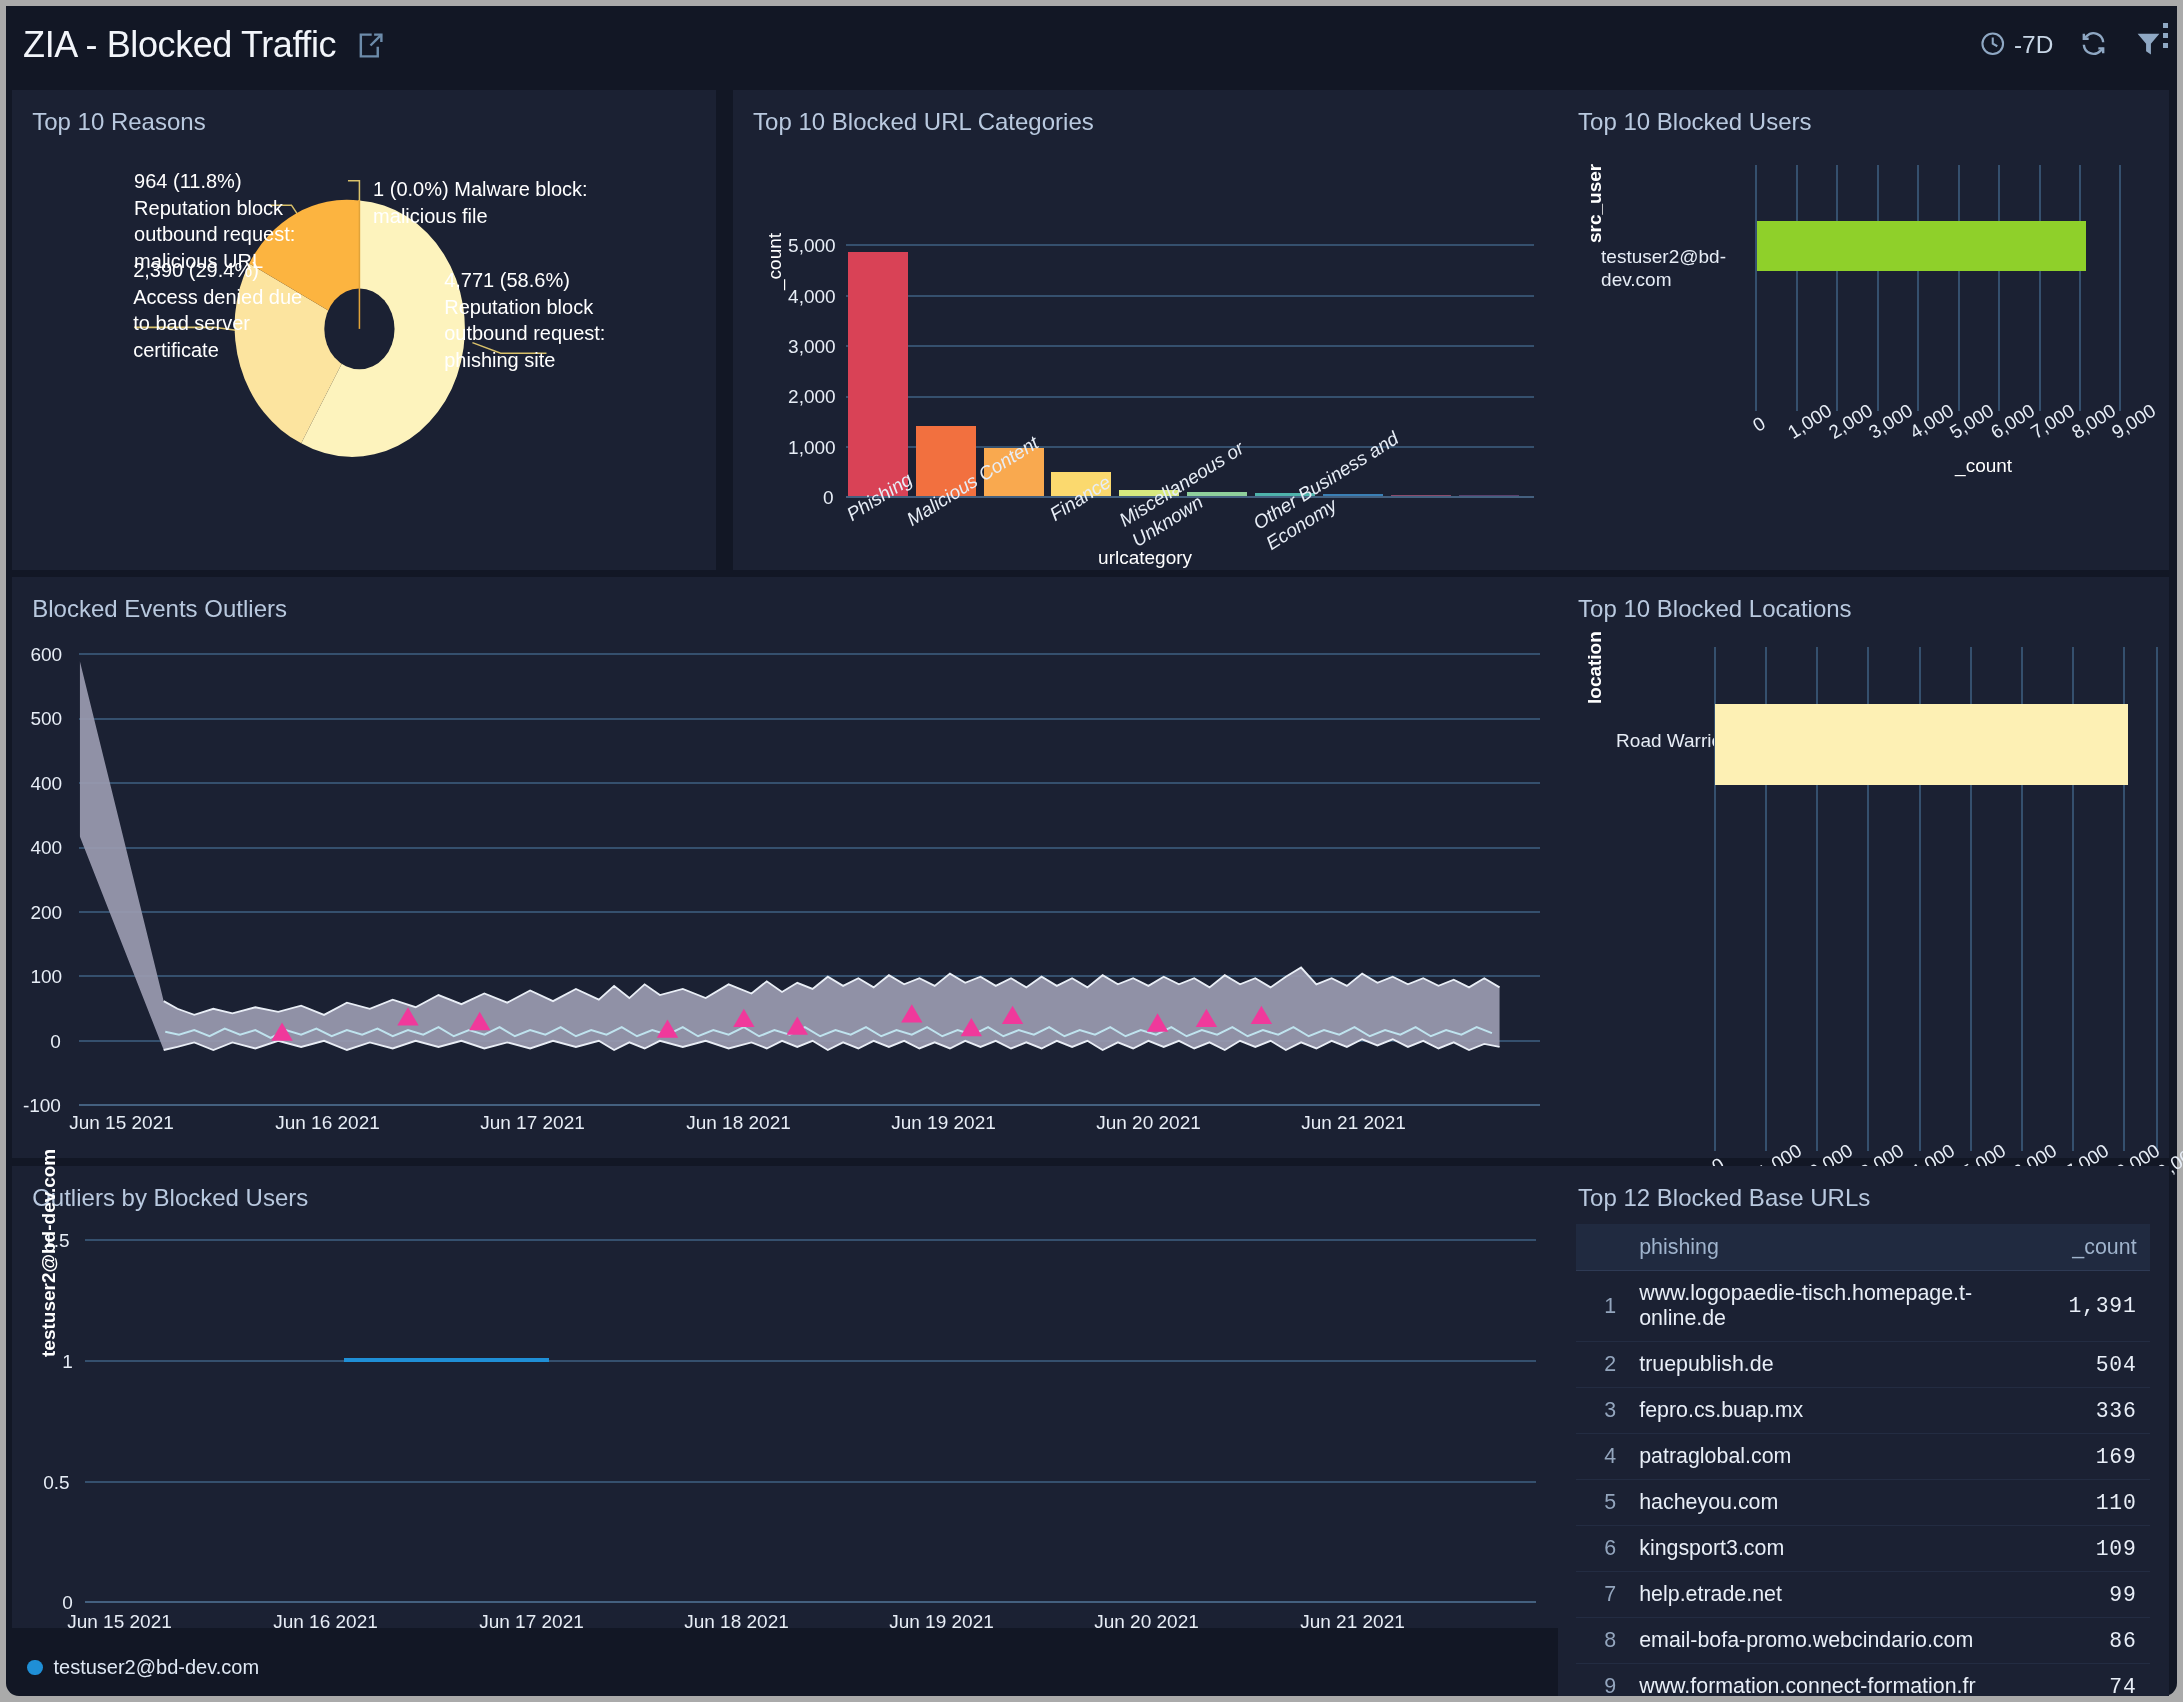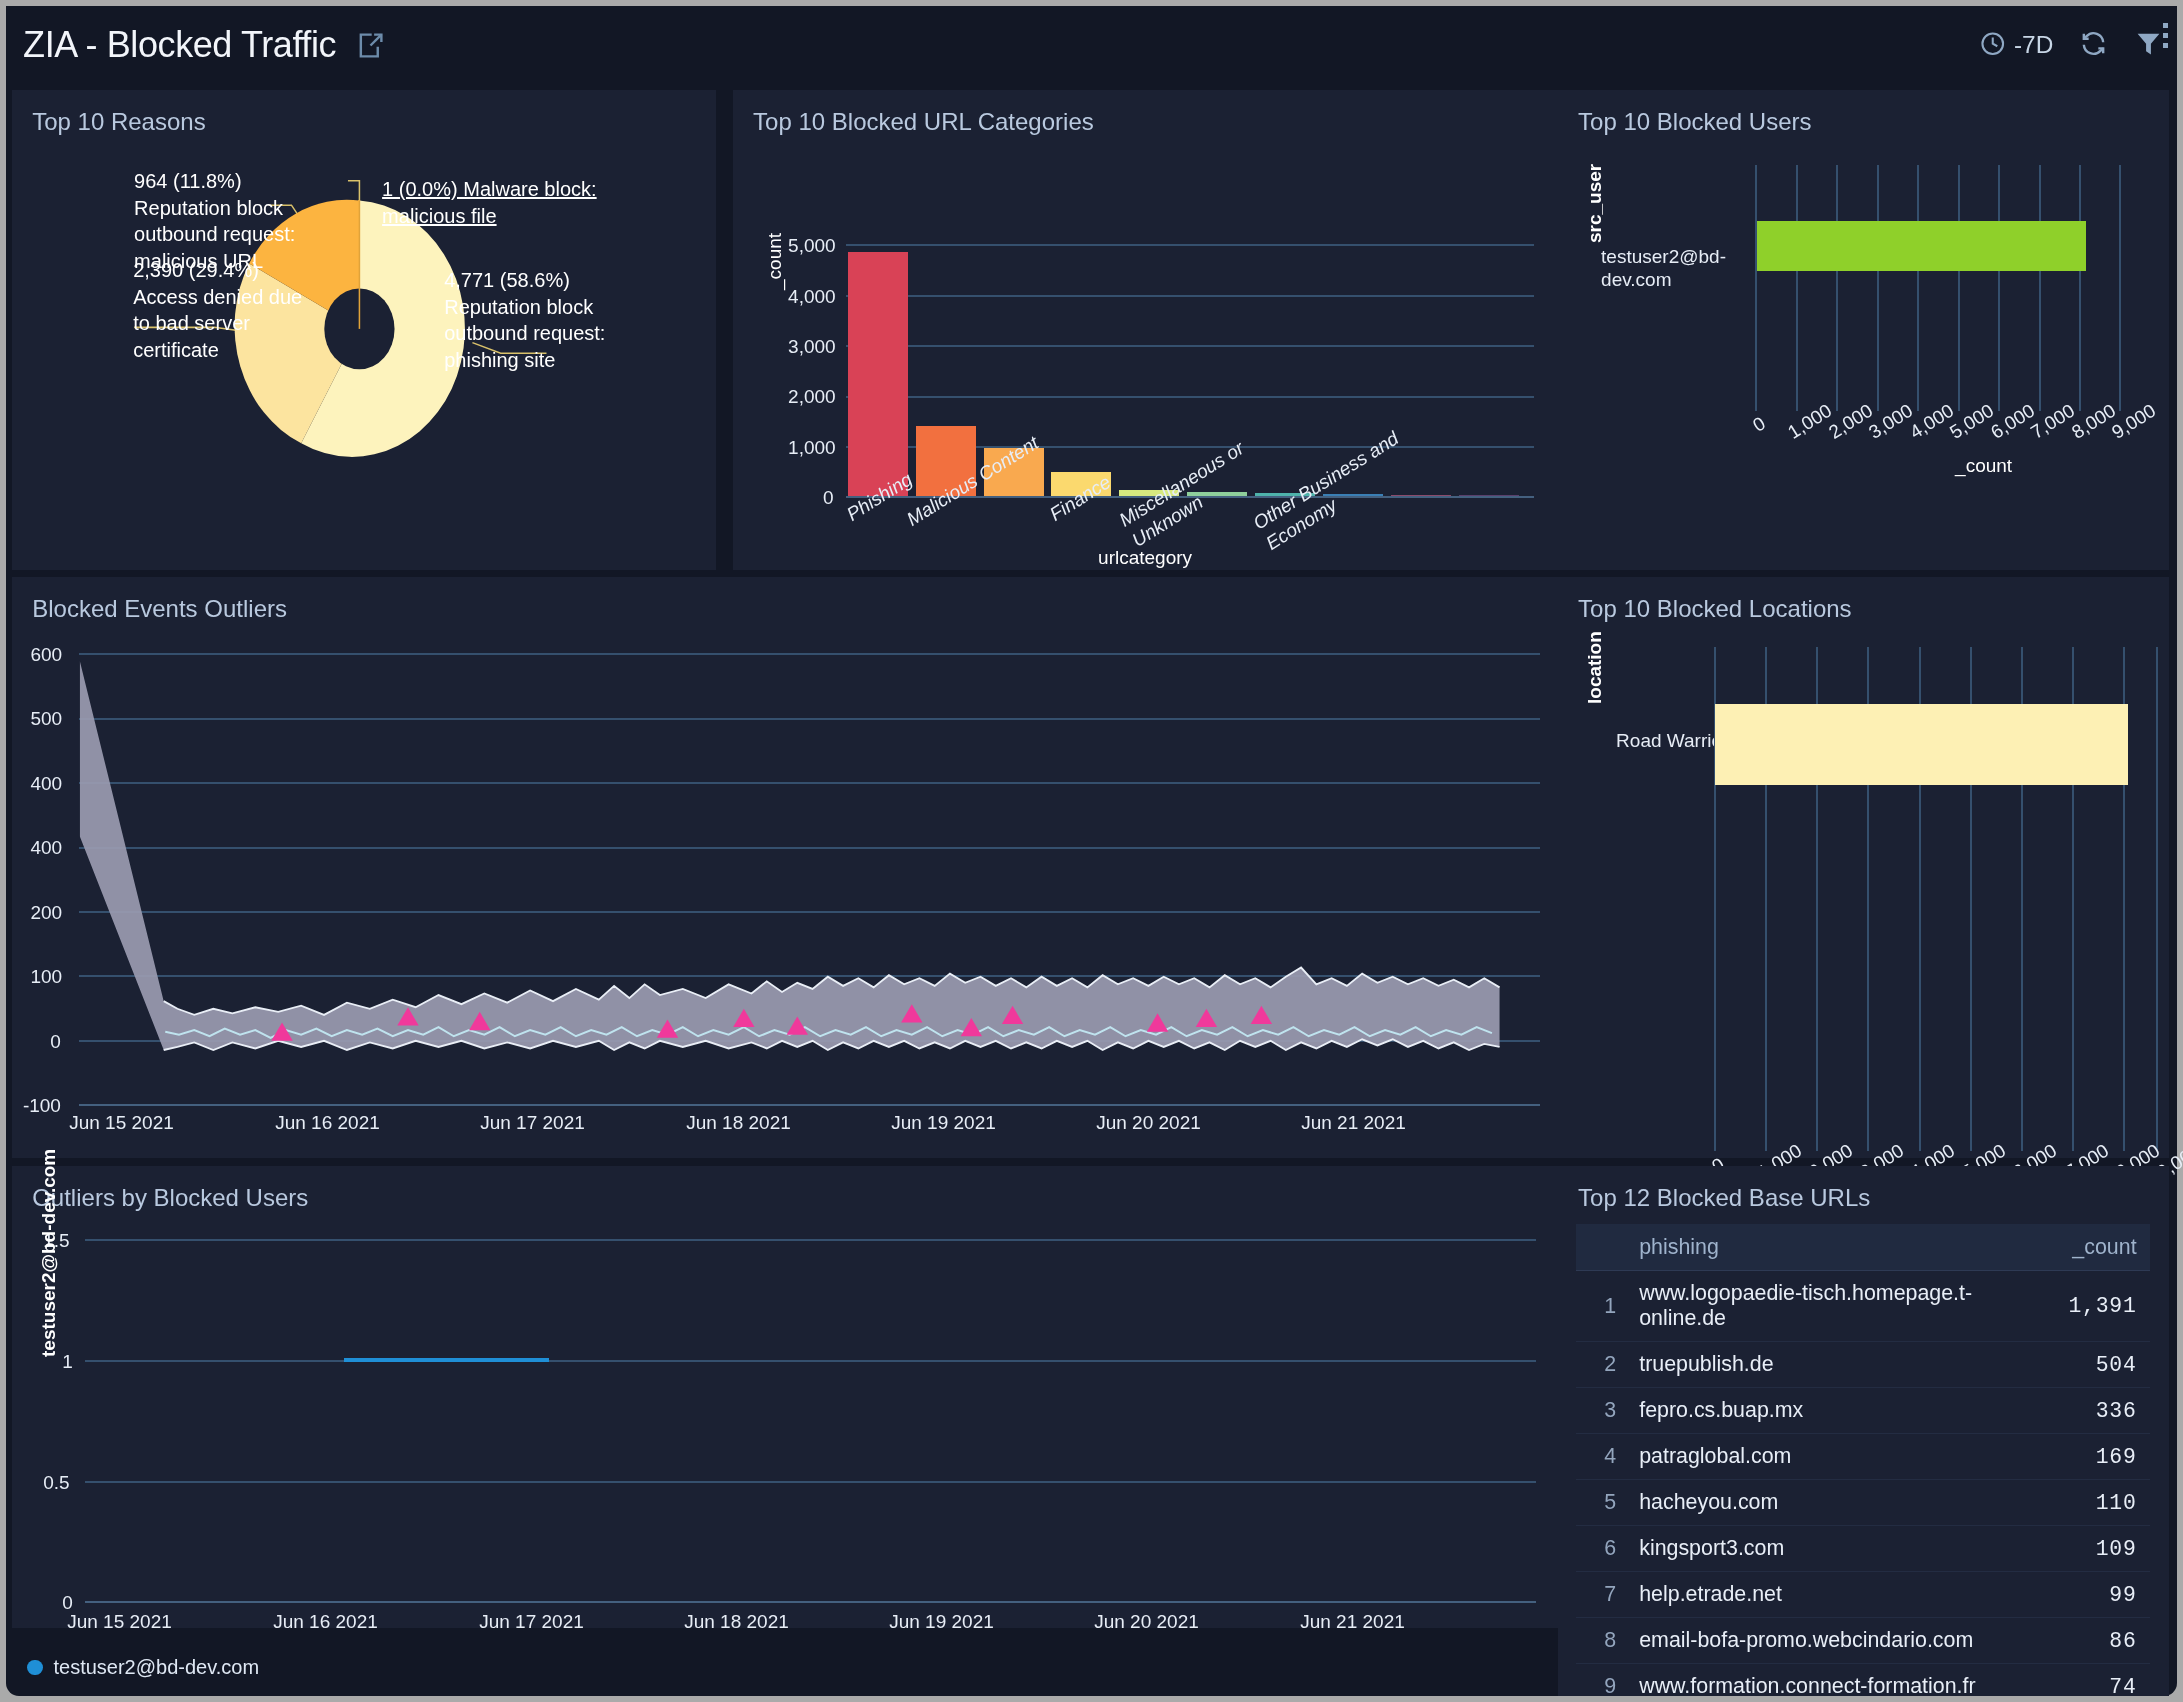--- a/index.html
+++ b/index.html
@@ -168,21 +168,21 @@
 outbound request:
 phishing site</div>
 
     <div class="pie-note" style="left:127px; top:162px; width:0; height:0; overflow:hidden;"></div>
   </div>
 
   <div class="pie-note" style="position:absolute; left:128px; top:162px; width:200px;">964 (11.8%)
 Reputation block
 outbound request:
 malicious URL</div>
-  <div class="pie-note" style="position:absolute; left:376px; top:170px; width:252px;text-decoration:underline;">1 (0.0%) Malware block:
+  <div class="pie-note" style="position:absolute; left:367px; top:170px; width:252px;">1 (0.0%) Malware block:
 malicious file</div>
 
   <div class="panel" style="left:727px; top:84px; width:825px; height:480px;">
     <div class="panel-title">Top 10 Blocked URL Categories</div>
 
     <div class="axlab" style="left:55px; top:145px;">5,000</div>
     <div class="axlab" style="left:55px; top:196px;">4,000</div>
     <div class="axlab" style="left:55px; top:246px;">3,000</div>
     <div class="axlab" style="left:55px; top:296px;">2,000</div>
     <div class="axlab" style="left:55px; top:347px;">1,000</div>

